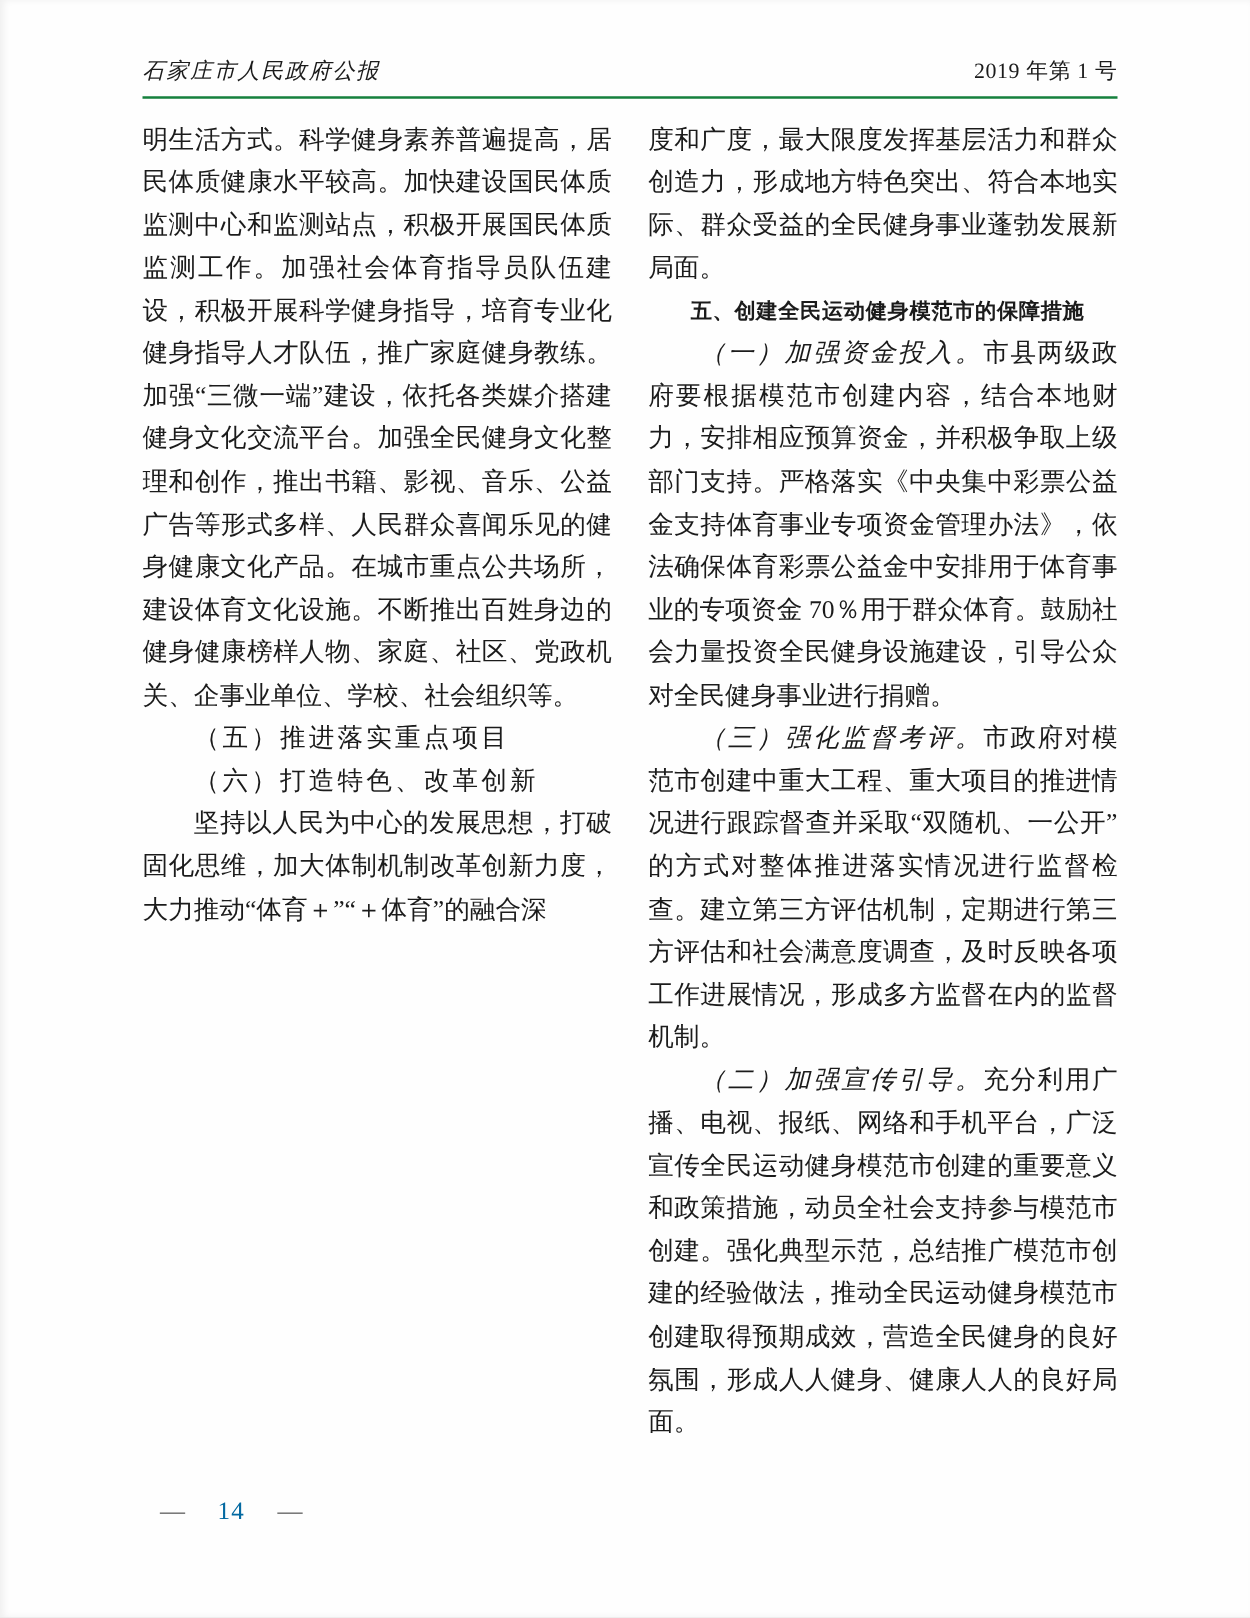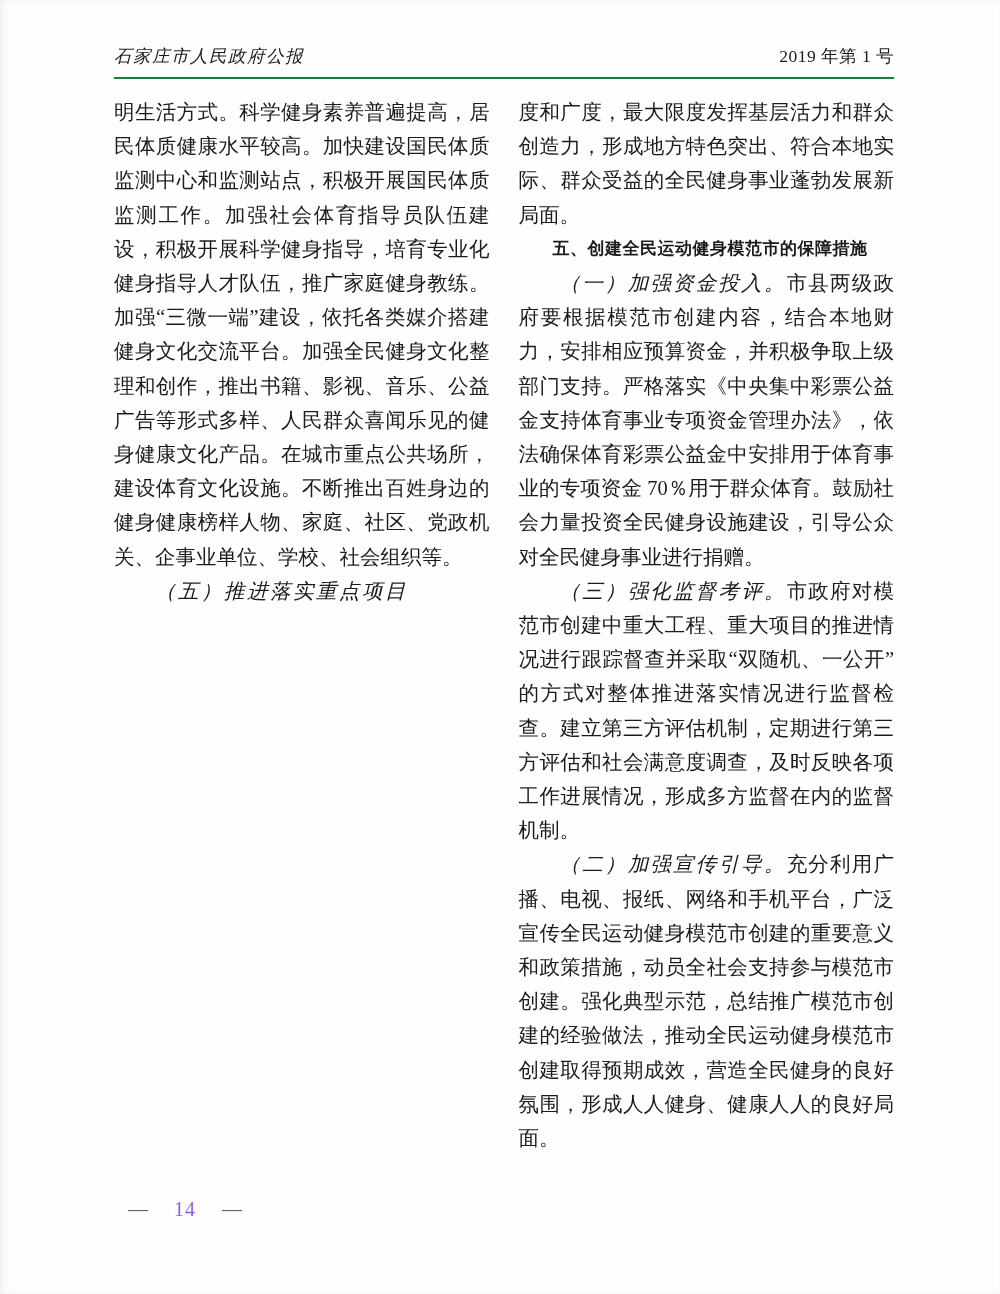--- a/index.html
+++ b/index.html
@@ -51,21 +51,20 @@
     word-break: break-all;
   }
   .col p, .col h2 { margin: 0; padding: 0; }
   .indent { text-indent: 2em; }
   .kai {
     font-style: italic;
     letter-spacing: 1px;
     margin-top: 36px;
   }
   .subhead {
-    font-style: italic;
     letter-spacing: 2.5px;
     text-indent: 2em;
   }
   .bold-heading {
     font-family: "Liberation Sans", "DejaVu Sans", sans-serif;
     font-weight: 700;
     font-size: 17px;
     line-height: 34.2px;
     text-indent: 2em;
     letter-spacing: 0.5px;
@@ -75,38 +74,40 @@
   .page-footer {
     position: absolute;
     left: 128px;
     top: 1198px;
     display: flex;
     align-items: center;
     gap: 26px;
     font-size: 20px;
   }
   .footer-dash { color: #5a5a5a; }
-  .footer-page-number { color: #8b5cf6; letter-spacing: 1px; }
+  .footer-page-number { color: #0369a1; letter-spacing: 1px; }
 </style>
 </head>
 <body>
 
 <div class="page">
   <div class="inner">
 
     <header class="page-header">
       <span class="pub-title">石家庄市人民政府公报</span>
       <span class="issue-label">2019 年第 1 号</span>
     </header>
 
     <main class="columns">
 
       <section class="col">
         <p class="body-par">明生活方式。科学健身素养普遍提高，居民体质健康水平较高。加快建设国民体质监测中心和监测站点，积极开展国民体质监测工作。加强社会体育指导员队伍建设，积极开展科学健身指导，培育专业化健身指导人才队伍，推广家庭健身教练。加强“三微一端”建设，依托各类媒介搭建健身文化交流平台。加强全民健身文化整理和创作，推出书籍、影视、音乐、公益广告等形式多样、人民群众喜闻乐见的健身健康文化产品。在城市重点公共场所，建设体育文化设施。不断推出百姓身边的健身健康榜样人物、家庭、社区、党政机关、企事业单位、学校、社会组织等。</p>
         <p class="subhead">（五）推进落实重点项目</p>
+        <p class="subhead">（六）打造特色、改革创新</p>
+        <p class="body-par indent">坚持以人民为中心的发展思想，打破固化思维，加大体制机制改革创新力度，大力推动“体育＋”“＋体育”的融合深</p>
       </section>
 
       <section class="col">
         <p class="body-par">度和广度，最大限度发挥基层活力和群众创造力，形成地方特色突出、符合本地实际、群众受益的全民健身事业蓬勃发展新局面。</p>
         <h2 class="bold-heading">五、创建全民运动健身模范市的保障措施</h2>
         <p class="body-par indent"><span class="kai">（一）加强资金投入。</span><span>市县两级政府要根据模范市创建内容，结合本地财力，安排相应预算资金，并积极争取上级部门支持。严格落实《中央集中彩票公益金支持体育事业专项资金管理办法》，依法确保体育彩票公益金中安排用于体育事业的专项资金 70％用于群众体育。鼓励社会力量投资全民健身设施建设，引导公众对全民健身事业进行捐赠。</span></p>
         <p class="body-par indent"><span class="kai">（三）强化监督考评。</span><span>市政府对模范市创建中重大工程、重大项目的推进情况进行跟踪督查并采取“双随机、一公开”的方式对整体推进落实情况进行监督检查。建立第三方评估机制，定期进行第三方评估和社会满意度调查，及时反映各项工作进展情况，形成多方监督在内的监督机制。</span></p>
         <p class="body-par indent"><span class="kai">（二）加强宣传引导。</span><span>充分利用广播、电视、报纸、网络和手机平台，广泛宣传全民运动健身模范市创建的重要意义和政策措施，动员全社会支持参与模范市创建。强化典型示范，总结推广模范市创建的经验做法，推动全民运动健身模范市创建取得预期成效，营造全民健身的良好氛围，形成人人健身、健康人人的良好局面。</span></p>
       </section>
 

